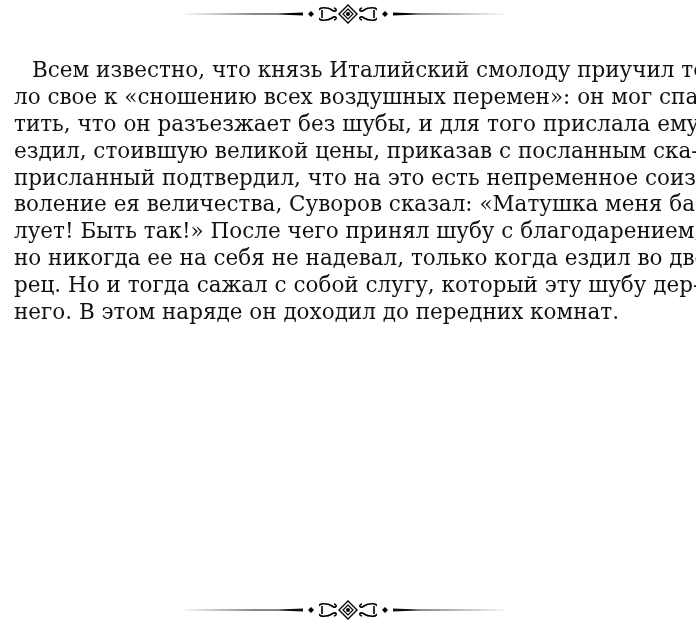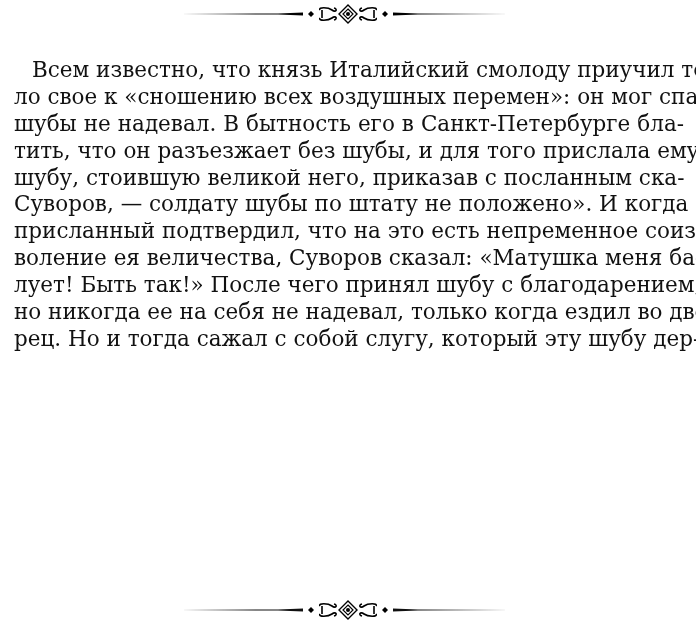--- a/index.html
+++ b/index.html
@@ -45,29 +45,28 @@
     <path d="M 218 6 C 220 3, 210 3, 206 6 C 202 9, 200 5, 204 4 M 218 14 C 220 17, 210 17, 206 14 C 202 11, 200 15, 204 16 M 216 6 L 216 14" stroke="#000" stroke-width="1.6" fill="none"></path>
     <path d="M 190 1 L 199 10 L 190 19 L 181 10 Z" fill="none" stroke="#000" stroke-width="1.4"></path>
     <path d="M 190 5 L 195 10 L 190 15 L 185 10 Z" fill="none" stroke="#000" stroke-width="1.2"></path>
     <circle cx="190" cy="10" r="2" fill="#000"></circle>
   </svg>
 </div>
 
 <div class="text-block">
   <span class="line indent">Всем известно, что князь Италийский смолоду приучил те-</span>
   <span class="line">ло свое к «сношению всех воздушных перемен»: он мог спать</span>
-  <span class="line">шубы не надевал. В бытность его в Санкт-Петербурге бла-</span>
   <span class="line">тить, что он разъезжает без шубы, и для того прислала ему</span>
-  <span class="line">шубу, стоившую великой него, приказав с посланным ска-</span>
-  <span class="line">Суворов, — солдату шубы по штату не положено». И когда</span>
+  <span class="line">ездил, стоившую великой цены, приказав с посланным ска-</span>
   <span class="line">присланный подтвердил, что на это есть непременное соиз-</span>
   <span class="line">воление ея величества, Суворов сказал: «Матушка меня ба-</span>
   <span class="line">лует! Быть так!» После чего принял шубу с благодарением,</span>
   <span class="line">но никогда ее на себя не надевал, только когда ездил во дво-</span>
   <span class="line">рец. Но и тогда сажал с собой слугу, который эту шубу дер-</span>
+  <span class="line last">него. В этом наряде он доходил до передних комнат.</span>
 </div>
 
 <div class="ornament" style="top:600px;">
   <svg width="380" height="20" viewBox="0 0 380 20">
     <path d="M 22 10 L 120 9.4 L 145 8.6 L 145 11.4 L 120 10.6 Z" fill="#111"></path>
     <path d="M 358 10 L 260 9.4 L 235 8.6 L 235 11.4 L 260 10.6 Z" fill="#111"></path>
     <path d="M 150 10 L 153 7 L 156 10 L 153 13 Z" fill="#000"></path>
     <path d="M 230 10 L 227 7 L 224 10 L 227 13 Z" fill="#000"></path>
     <path d="M 162 6 C 160 3, 170 3, 174 6 C 178 9, 180 5, 176 4 M 162 14 C 160 17, 170 17, 174 14 C 178 11, 180 15, 176 16 M 164 6 L 164 14" stroke="#000" stroke-width="1.6" fill="none"></path>
     <path d="M 218 6 C 220 3, 210 3, 206 6 C 202 9, 200 5, 204 4 M 218 14 C 220 17, 210 17, 206 14 C 202 11, 200 15, 204 16 M 216 6 L 216 14" stroke="#000" stroke-width="1.6" fill="none"></path>

